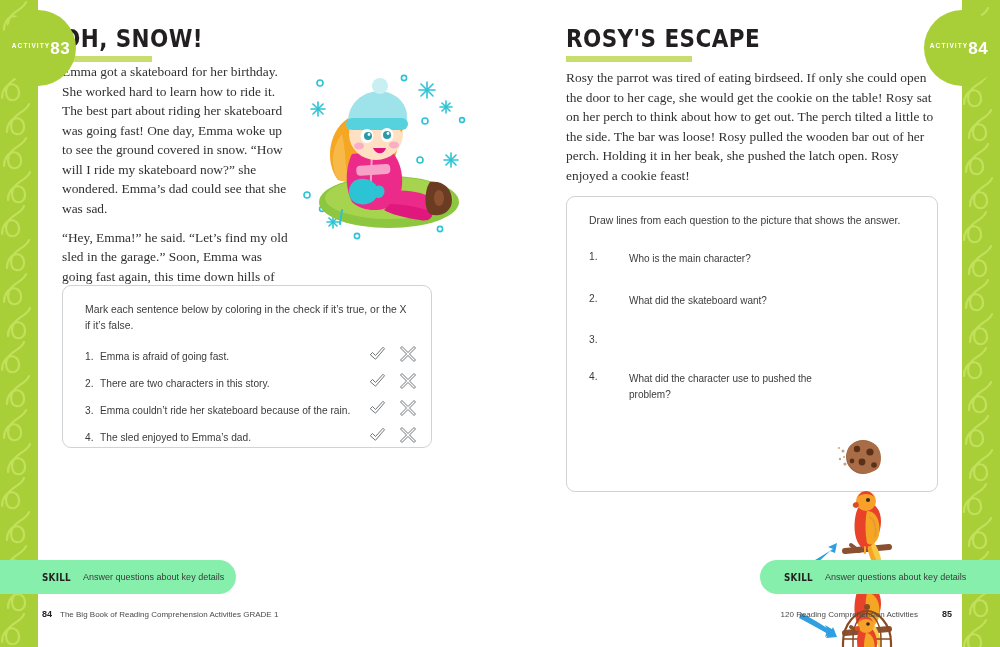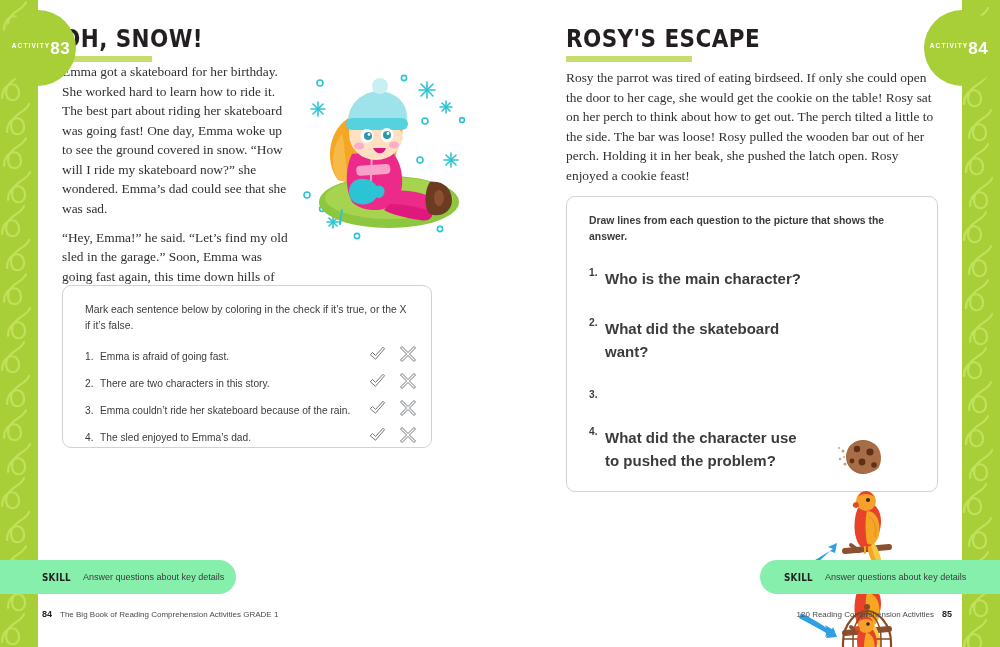--- a/index.html
+++ b/index.html
@@ -116,21 +116,21 @@
 
   
   .answer-box {
     position: absolute;
     border: 1px solid #cfd3d6;
     border-radius: 9px;
     background: #ffffff;
     box-sizing: border-box;
   }
   .answer-box.left-box  { top: 263px; left: 0;  width: 370px; height: 163px; margin-top: 22px; }
-  .answer-box.right-box { top: 196px; left: 0;  width: 372px; height: 296px; font-weight: bold; }
+  .answer-box.right-box { top: 196px; left: 0;  width: 372px; height: 296px; }
 
   .box-instruction {
     font-size: 10.4px;
     line-height: 1.55;
     color: #3b3b3b;
     margin: 0;
     padding: 16px 22px 0 22px;
   }
 
   
@@ -142,21 +142,21 @@
     height: 22px;
   }
   .tf-num { width: 15px; font-size: 10.2px; color: #3b3b3b; flex: none; }
   .tf-text { flex: 1; font-size: 10.2px; color: #3b3b3b; }
   .tf-marks { display: flex; gap: 13px; align-items: center; flex: none; }
 
   
   .match-list { list-style: none; margin: 0; padding: 22px 0 0 22px; }
   .match-item { display: flex; margin-bottom: 26px; }
   .match-num { width: 16px; font-size: 10.2px; color: #3b3b3b; flex: none; }
-  .match-text { font-size: 15px; line-height: 1.55; color: #3b3b3b; width: 200px; }
+  .match-text { font-size: 10px; line-height: 1.55; color: #3b3b3b; width: 200px; margin-left: 24px; }
 
   .match-pictures { position: absolute; top: 196px; left: 0; width: 372px; height: 296px; pointer-events: none; }
 
   
   .skill-banner {
     position: absolute;
     height: 34px;
     background-color: #86efac;
     display: flex;
     align-items: center;
@@ -206,21 +206,21 @@
     z-index: 2;
   }
   .footer.left-footer  { left: 42px; }
   .footer.right-footer { right: 48px; }
   .folio {
     font-weight: bold;
     font-size: 9px;
     color: #231f20;
   }
   .footer-text { margin: 0 0 0 8px; }
-  .footer.right-footer .footer-text { margin: 0 8px 0 0; }
+  .footer.right-footer .footer-text { margin: 0 24px 0 0; }
 </style>
 </head>
 <body>
 
 <div class="side-strip left">
   <svg viewBox="0 0 38 647" xmlns="http://www.w3.org/2000/svg" aria-hidden="true">
     <defs>
       <g id="squig-l">
         <path d="M4 30 C 4 14, 20 12, 21 24 C 22 34, 8 36, 8 24 C 8 12, 24 10, 26 2" fill="none" stroke="#c2e05c" stroke-width="2.2" stroke-linecap="round"></path>
       </g>

